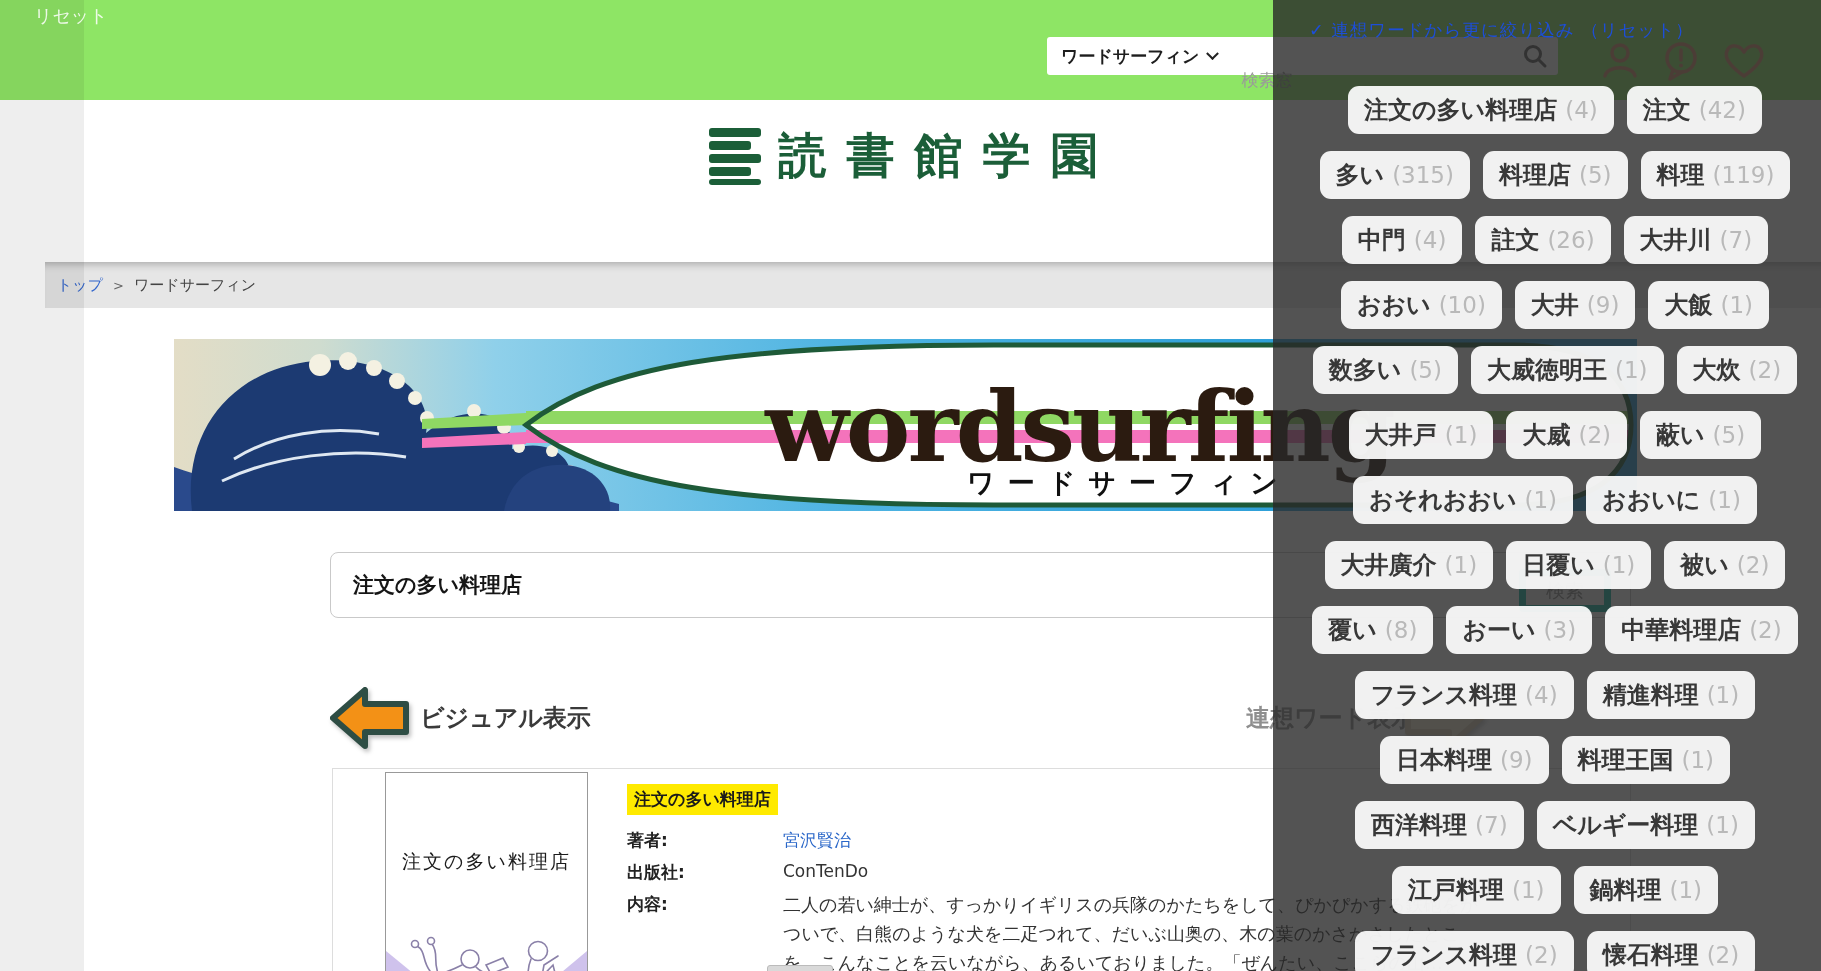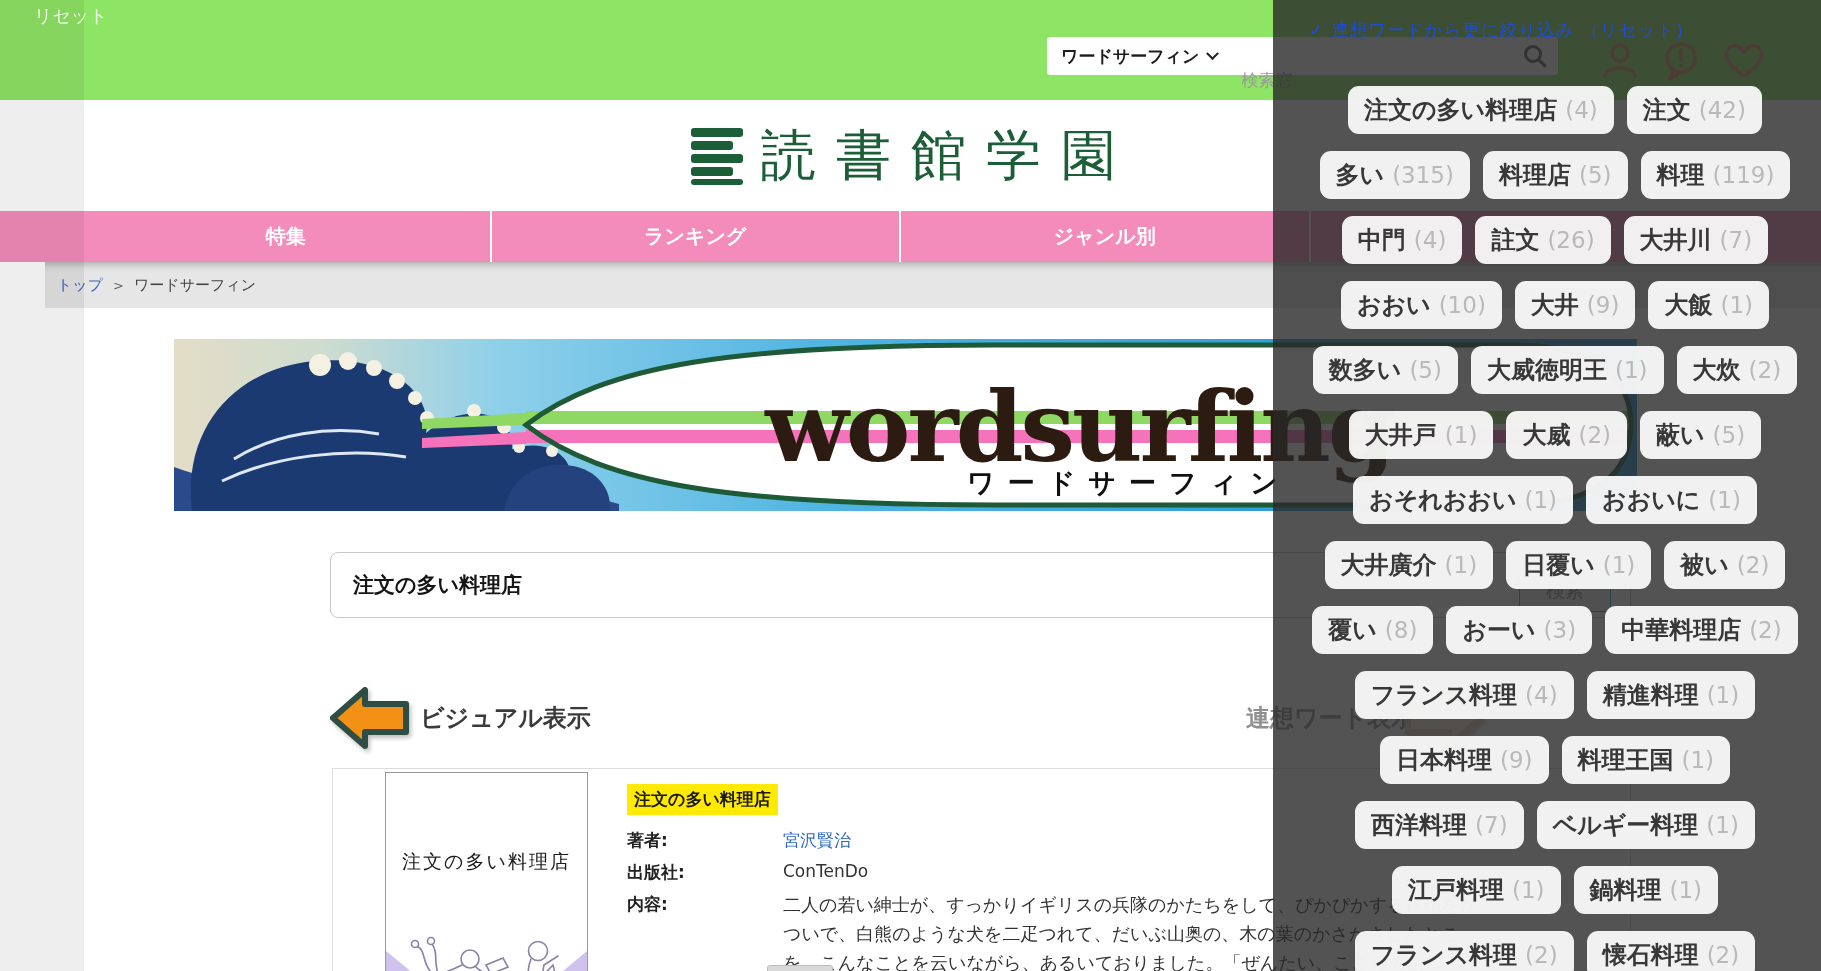--- a/index.html
+++ b/index.html
@@ -14,41 +14,41 @@
   .site-logo-text { font-size:40px; font-weight:bold; color:#1b5e38; letter-spacing:2px; }
   .search-bar { position:absolute; left:1047px; top:37px; width:511px; height:38px; background:#fff; border-radius:3px; display:flex; align-items:center; z-index:1; }
   .search-mode { font-size:17px; font-weight:bold; color:#1d1d1d; margin-left:14px; }
   .caret-down { display:inline-block; width:9px; height:9px; border-right:2.5px solid #222; border-bottom:2.5px solid #222; transform:rotate(45deg) translate(-2px,-2px); margin-left:9px; }
   .search-placeholder { font-size:17px; color:#9a9a9a; margin-left:24px;margin-top:48px; }
   .search-glass { position:absolute; right:10px; top:6px; }
   .hdr-icon { position:absolute; top:40px; z-index:1; }
 
   
   .masthead { position:absolute; left:0; top:100px; width:1821px; height:111px; background:#fff; display:flex; align-items:center; justify-content:center; gap:12px; }
-  .masthead-title { font-size:55px; font-weight:normal; color:#1b5e38; letter-spacing:20px; }
+  .masthead-title { font-size:48px; font-weight:bold; color:#1b5e38; letter-spacing:20px; }
 
   
   .nav { position:absolute; left:0; top:211px; width:1821px; height:51px; background:#f48cbb; }
   .nav-inner { position:absolute; left:82px; top:0; width:1636px; height:51px; display:flex; }
   .nav-item { flex:1; display:flex; align-items:center; justify-content:center; color:#fff; font-size:20px; font-weight:bold; cursor:pointer; }
   .nav-item + .nav-item { border-left:2px solid #fff; }
 
   
   .breadcrumb { position:absolute; left:13px; top:262px; width:1821px; height:46px; background:#e6e6e6; box-shadow:inset 0 9px 9px -7px rgba(0,0,0,0.28); display:flex; align-items:center; padding-left:12px;margin-left:32px; }
   .bc-home { font-size:15px; color:#3366cc; cursor:pointer; }
   .bc-sep { font-size:13px; color:#666; margin:0 10px; }
   .bc-current { font-size:15px; color:#444; }
 
   
   .banner { position:absolute; left:174px; top:339px; width:1463px; height:172px; }
 
   
   .query-box { position:absolute; left:330px; top:552px; width:1301px; height:66px; background:#fff; border:1px solid #c9c9c9; border-radius:8px; }
   .query-text { position:absolute; left:22px; top:0; line-height:64px; font-size:21px; font-weight:bold; color:#151515; }
-  .search-btn { position:absolute; left:1519px; top:569px; width:92px; height:43px; background:#f0f0f0; border:1px solid #14b8a6; border-radius:4px; font-size:19px; color:#8a8a8a; display:flex; align-items:center; justify-content:center; cursor:pointer; }
+  .search-btn { position:absolute; left:1519px; top:569px; width:92px; height:43px; background:#f0f0f0; border:7px solid #14b8a6; border-radius:4px; font-size:19px; color:#8a8a8a; display:flex; align-items:center; justify-content:center; cursor:pointer; }
 
   
   .arrow-left { position:absolute; left:328px; top:686px; filter:drop-shadow(2px 3px 2px rgba(0,0,0,0.25)); cursor:pointer; }
   .visual-label { position:absolute; left:420px; top:702px; font-size:24px; font-weight:bold; color:#3a3a3a; cursor:pointer; }
   .assoc-label { position:absolute; left:1246px; top:702px; font-size:24px; font-weight:bold; color:#8f8f8f; cursor:pointer; }
   .arrow-right { position:absolute; left:1404px; top:686px; filter:drop-shadow(2px 3px 2px rgba(0,0,0,0.2)); cursor:pointer; }
 
   
   .book-box { position:absolute; left:332px; top:768px; width:1299px; height:210px; background:#fff; border:1px solid #ddd; }
   .cover { position:absolute; left:385px; top:772px; width:203px; height:260px; background:#fff; border:1px solid #999; cursor:pointer; }
@@ -107,28 +107,20 @@
     <svg width="64" height="64" viewBox="0 0 64 64">
       <rect x="6" y="4" width="52" height="9" rx="3" fill="#1b5e38"></rect>
       <rect x="6" y="17" width="42" height="9" rx="3" fill="#1b5e38"></rect>
       <rect x="6" y="30" width="52" height="9" rx="3" fill="#1b5e38"></rect>
       <rect x="6" y="43" width="42" height="9" rx="3" fill="#1b5e38"></rect>
       <rect x="6" y="55" width="52" height="6" rx="3" fill="#1b5e38"></rect>
     </svg>
     <span class="masthead-title">読書館学園</span>
   </div>
 
-  <div class="nav">
-    <div class="nav-inner">
-        <div class="nav-item">特集</div>
-        <div class="nav-item">ランキング</div>
-        <div class="nav-item">ジャンル別</div>
-        <div class="nav-item">著者別</div>
-      </div>
-  </div>
 
   <div class="breadcrumb">
     <span class="bc-home">トップ</span>
     <span class="bc-sep">&gt;</span>
     <span class="bc-current">ワードサーフィン</span>
   </div>
 
   <svg class="banner" viewBox="0 0 1463 172">
     <defs>
       <linearGradient id="sky" x1="0" y1="0" x2="1" y2="0">

